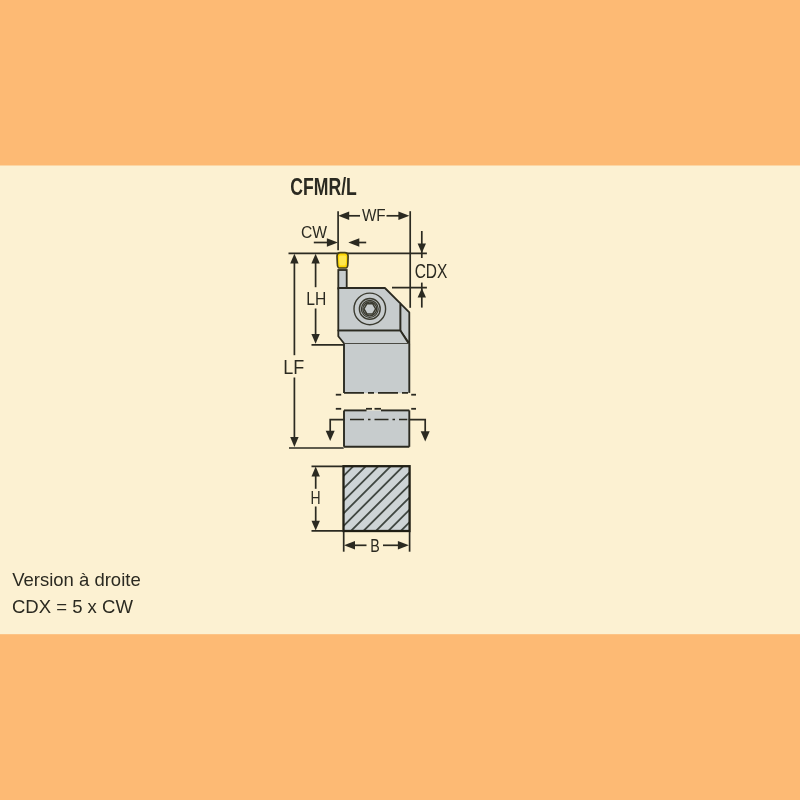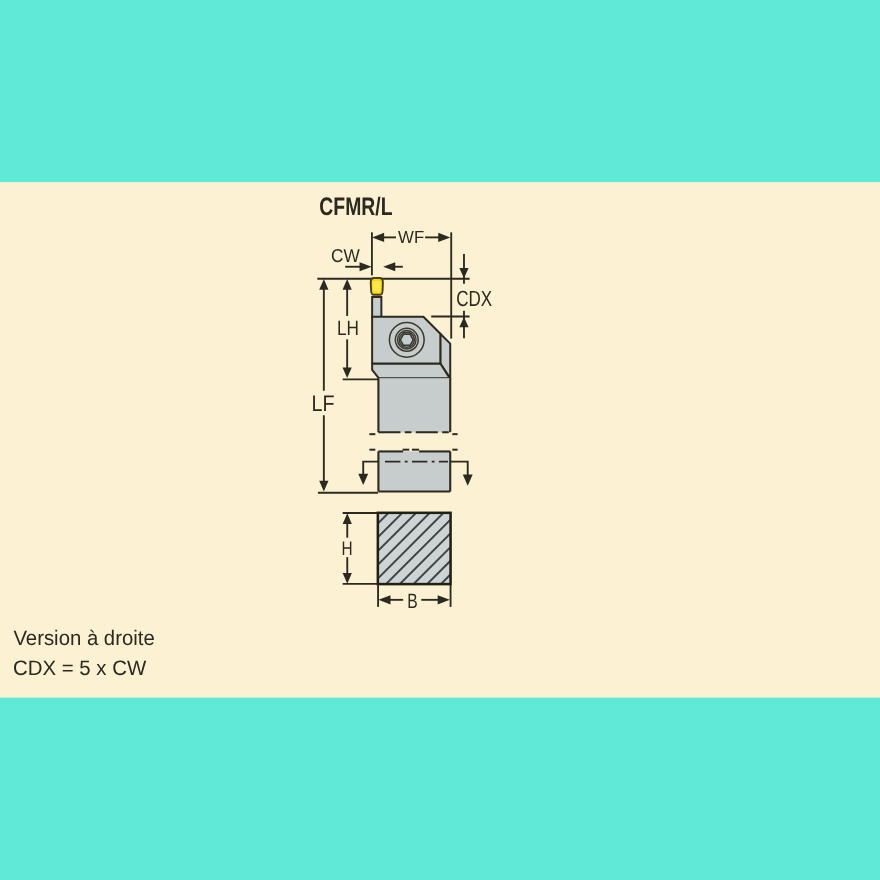--- a/index.html
+++ b/index.html
@@ -1,16 +1,16 @@
 <!DOCTYPE html>
 <html><head>
 <meta charset="utf-8">
 <style>
   html,body{margin:0;padding:0;background:#ffffff;}
-  .wrap{position:relative;width:800px;height:800px;background:#5eead4;font-family:"Liberation Sans",sans-serif;}
+  .wrap{position:relative;width:800px;height:800px;background:#fdba74;font-family:"Liberation Sans",sans-serif;}
   svg{position:absolute;left:0;top:0;}
   text{fill:#2b2a21;}
 </style>
 </head>
 <body>
 <div class="wrap">
 <svg width="800" height="800" viewBox="0 0 800 800">
   <defs>
     <clipPath id="sq">
           <rect x="343.5" y="466.2" width="66.1" height="64.8"></rect>

